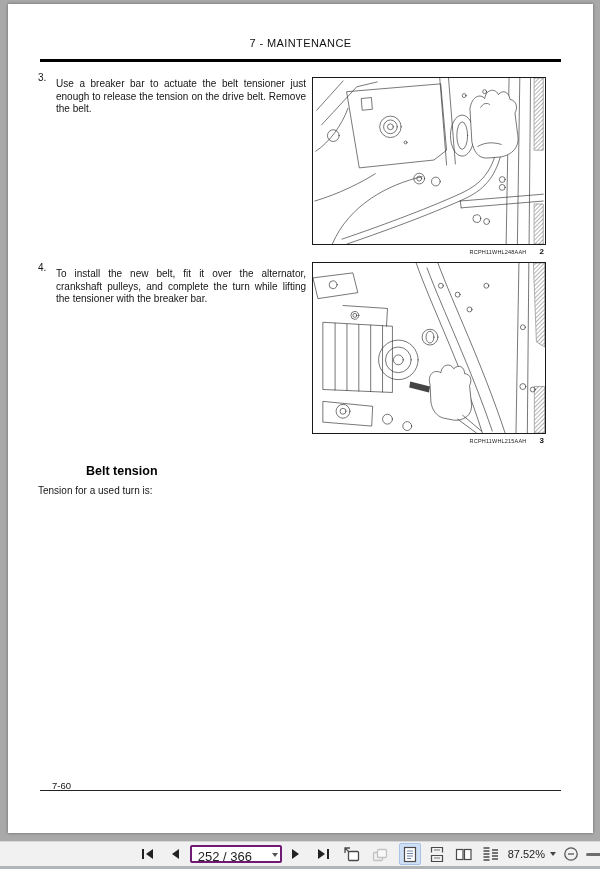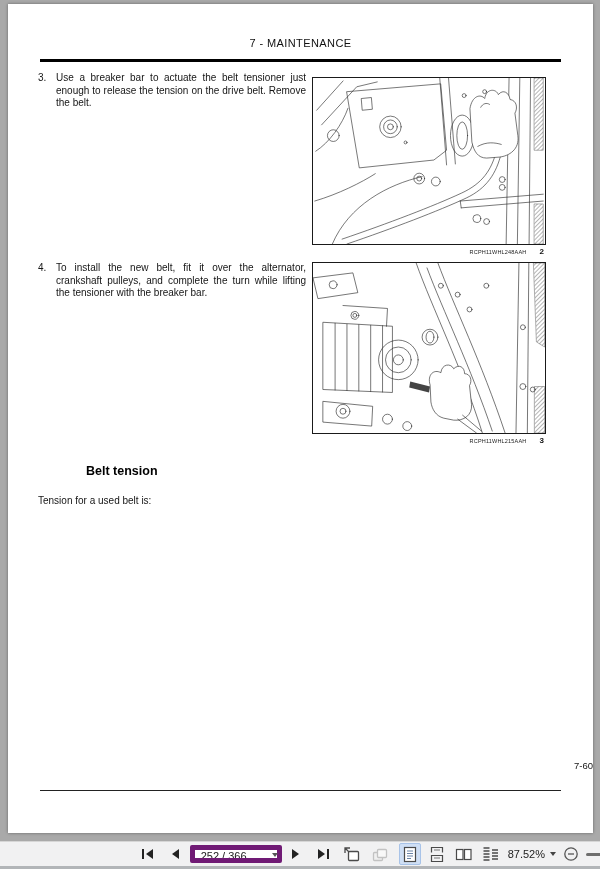--- a/index.html
+++ b/index.html
@@ -13,55 +13,55 @@
     background:#ffffff; box-shadow:0 0 3px rgba(0,0,0,.4);
   }
   .doc-header {
     position:absolute; top:33px; left:0; width:100%;
     text-align:center; font-size:11px; letter-spacing:.4px; color:#111;
   }
   .header-rule { position:absolute; top:55px; left:32px; right:32px; height:2.5px; background:#000; }
 
   .step { position:absolute; left:30px; width:268px; display:flex; font-size:10px; line-height:12.5px; color:#151515; }
   .step-num { width:12px; flex:0 0 12px; }
-  .step-text { flex:1; margin-left:6px; text-align:justify; }
+  .step-text { flex:1; margin-left:6px; text-align:justify;margin-top:6px; }
   .step-3 { top:68px; }
   .step-4 { top:258px; }
 
   .fig-wrap { position:absolute; left:304px; width:234px; }
   .fig-wrap-1 { top:73px; }
   .fig-wrap-2 { top:258px; }
   .fig-box { border:1.6px solid #1a1a1a; background:#fff; overflow:hidden; }
   .fig-box-1 { height:168px; }
   .fig-box-2 { height:172px; }
   .fig-box svg { display:block; width:100%; height:100%; }
   .fig-caption { margin-top:2px; display:flex; justify-content:flex-end; align-items:baseline; gap:13px; padding-right:2px; }
   .fig-ref { font-size:5.5px; color:#222; letter-spacing:.2px; }
   .fig-num { font-size:8px; font-weight:bold; color:#111; }
 
   .belt-section { position:absolute; left:30px; top:460px; width:300px; color:#151515; }
-  .belt-heading { font-size:12.5px; font-weight:bold; margin-bottom:16px; color:#000;padding-left:48px; }
+  .belt-heading { font-size:12.5px; font-weight:bold; margin-bottom:6px; color:#000;padding-left:48px; }
   .belt-line { font-size:10px; line-height:13px; }
   .bold-seg { font-weight:bold; }
 
   .footer-rule { position:absolute; top:786px; left:32px; right:32px; height:1.3px; background:#222; }
-  .footer-page { position:absolute; top:756px; left:0; width:100%; text-align:right; font-size:9.5px; color:#151515; }
+  .footer-page { position:absolute; top:776px; left:0; width:100%; text-align:left; font-size:9.5px; color:#151515;padding-left:44px; }
 
   
   .toolbar {
     position:absolute; left:0; bottom:0; width:600px; height:28px;
     background:#f1f1f2; border-top:1px solid #d6d6d6; border-bottom:3px solid #b2b5b8;
     display:flex; align-items:center; overflow:hidden; gap:0;
   }
   .tb-btn { display:flex; align-items:center; justify-content:center; height:20px; min-width:18px; cursor:pointer; }
   .tb-group-gap { width:10px; }
   .tb-small-gap { width:5px; }
   .page-input {
-    width:92px; height:18px; background:#fff; border:5px solid #701a75; border-radius:2px;
-    font-family:"Liberation Sans", sans-serif; font-size:11px; color:#222; padding:4px 12px 0 6px;
+    width:92px; height:18px; background:#fff; border:2px solid #701a75; border-radius:2px;
+    font-family:"Liberation Sans", sans-serif; font-size:13px; color:#222; padding:4px 12px 0 6px;
   }
   .page-input-wrap { position:relative; display:flex; align-items:center; }
   .input-caret { position:absolute; right:4px; top:8px; width:0; height:0;
     border-left:3px solid transparent; border-right:3px solid transparent; border-top:4px solid #555; }
   .layout-btn { width:22px; height:22px; display:flex; align-items:center; justify-content:center; border-radius:2px; border:1px solid transparent; cursor:pointer; }
   .layout-btn.active { background:#cfdff5; border-color:#a8c3e8; }
   .zoom-label { font-size:11px; color:#222; margin:0 3px 0 6px; }
   .caret-down { width:0; height:0; border-left:3.5px solid transparent; border-right:3.5px solid transparent; border-top:4.5px solid #444; margin:0 6px 0 2px; }
   .slider-stub { width:22px; height:3px; background:#6e6e6e; border-radius:2px; margin-left:6px; margin-right:-8px; flex:0 0 auto; }
 </style>
@@ -187,21 +187,21 @@
         </svg>
       </div>
       <div class="fig-caption">
         <span class="fig-ref">RCPH11WHL215AAH</span>
         <span class="fig-num">3</span>
       </div>
     </div>
 
     <div class="belt-section">
       <div class="belt-heading">Belt tension</div>
-      <div class="belt-line">Tension for a used belt is:</div>
+      <div class="belt-line">Tension for a used turn is:</div>
     </div>
 
     <div class="footer-rule"></div>
     <div class="footer-page">7-60</div>
   </div>
 
   <div class="toolbar">
     <div style="margin-left:auto"></div>
 
     <div class="tb-btn">

